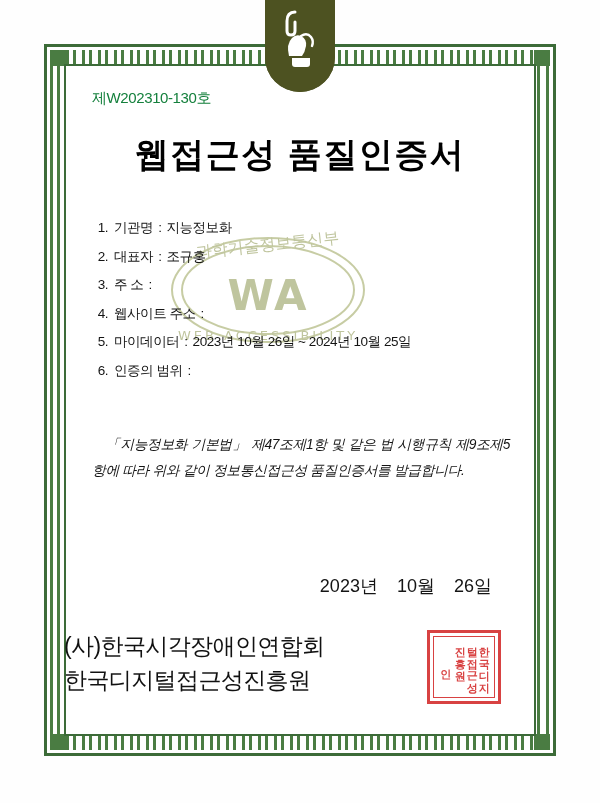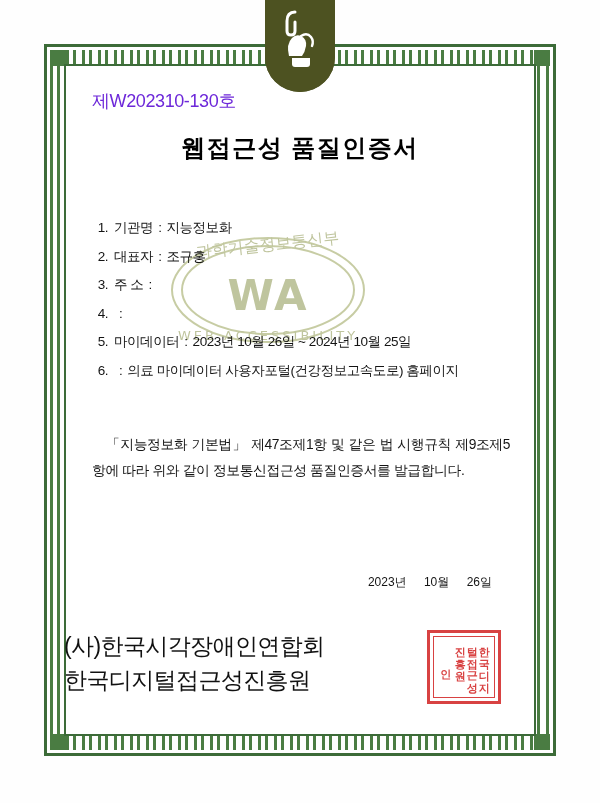--- a/index.html
+++ b/index.html
@@ -97,32 +97,32 @@
     top: 64px;
     width: 472px;
     height: 672px;
     z-index: 4;
   }
 
   .doc-number {
     position: absolute;
     left: 28px;
     top: 25px;
-    font-size: 18px;
+    font-size: 15px;
     letter-spacing: -0.4px;
-    color: #6d28d9;
+    color: #15803d;
   }
 
   .doc-title {
     position: absolute;
     left: 0;
     top: 68px;
     width: 472px;
     text-align: center;
-    font-size: 24px;
+    font-size: 34px;
     font-weight: bold;
     letter-spacing: 1.5px;
     color: #000000;
   }
 
   .fields {
     position: absolute;
     left: 26px;
     top: 150px;
     width: 430px;
@@ -153,31 +153,32 @@
     position: absolute;
     left: 28px;
     top: 368px;
     width: 418px;
     font-size: 13.8px;
     line-height: 26px;
     letter-spacing: -0.4px;
     text-align: justify;
     color: #141414;
     text-indent: 14px;
+    font-style: italic;
   }
 
   .date-line {
     position: absolute;
     left: 0;
     top: 510px;
     width: 472px;
     padding-right: 44px;
     box-sizing: border-box;
     text-align: right;
-    font-size: 12px;
+    font-size: 18px;
     letter-spacing: 0px;
     color: #141414;
   }
   .date-line span { margin-left: 14px; }
 
   .issuers {
     position: absolute;
     left: 0;
     top: 565px;
     width: 472px;
@@ -298,34 +299,35 @@
       </div>
 
       <div class="field-row">
         <span class="field-num">3.</span>
         <span class="field-label">주   소</span>
         <span class="field-sep">:</span>
       </div>
 
       <div class="field-row">
         <span class="field-num">4.</span>
+        <span class="field-label">웹사이트 주소</span>
         <span class="field-sep">:</span>
       </div>
 
       <div class="field-row">
         <span class="field-num">5.</span>
         <span class="field-label">마이데이터</span>
         <span class="field-sep">:</span>
         <span class="field-value">2023년 10월 26일 ~ 2024년 10월 25일</span>
       </div>
 
       <div class="field-row">
         <span class="field-num">6.</span>
-        <span class="field-sep">:</span>
-        <span class="field-value">의료 마이데이터 사용자포털(건강정보고속도로) 홈페이지</span>
+        <span class="field-label">인증의 범위</span>
+        <span class="field-sep">:</span>
       </div>
 
     </div>
 
     <div class="body-text">「지능정보화 기본법」 제47조제1항 및 같은 법 시행규칙 제9조제5항에 따라 위와 같이 정보통신접근성 품질인증서를 발급합니다.</div>
 
     <div class="date-line">
       <span>2023년</span>
       <span>10월</span>
       <span>26일</span>

